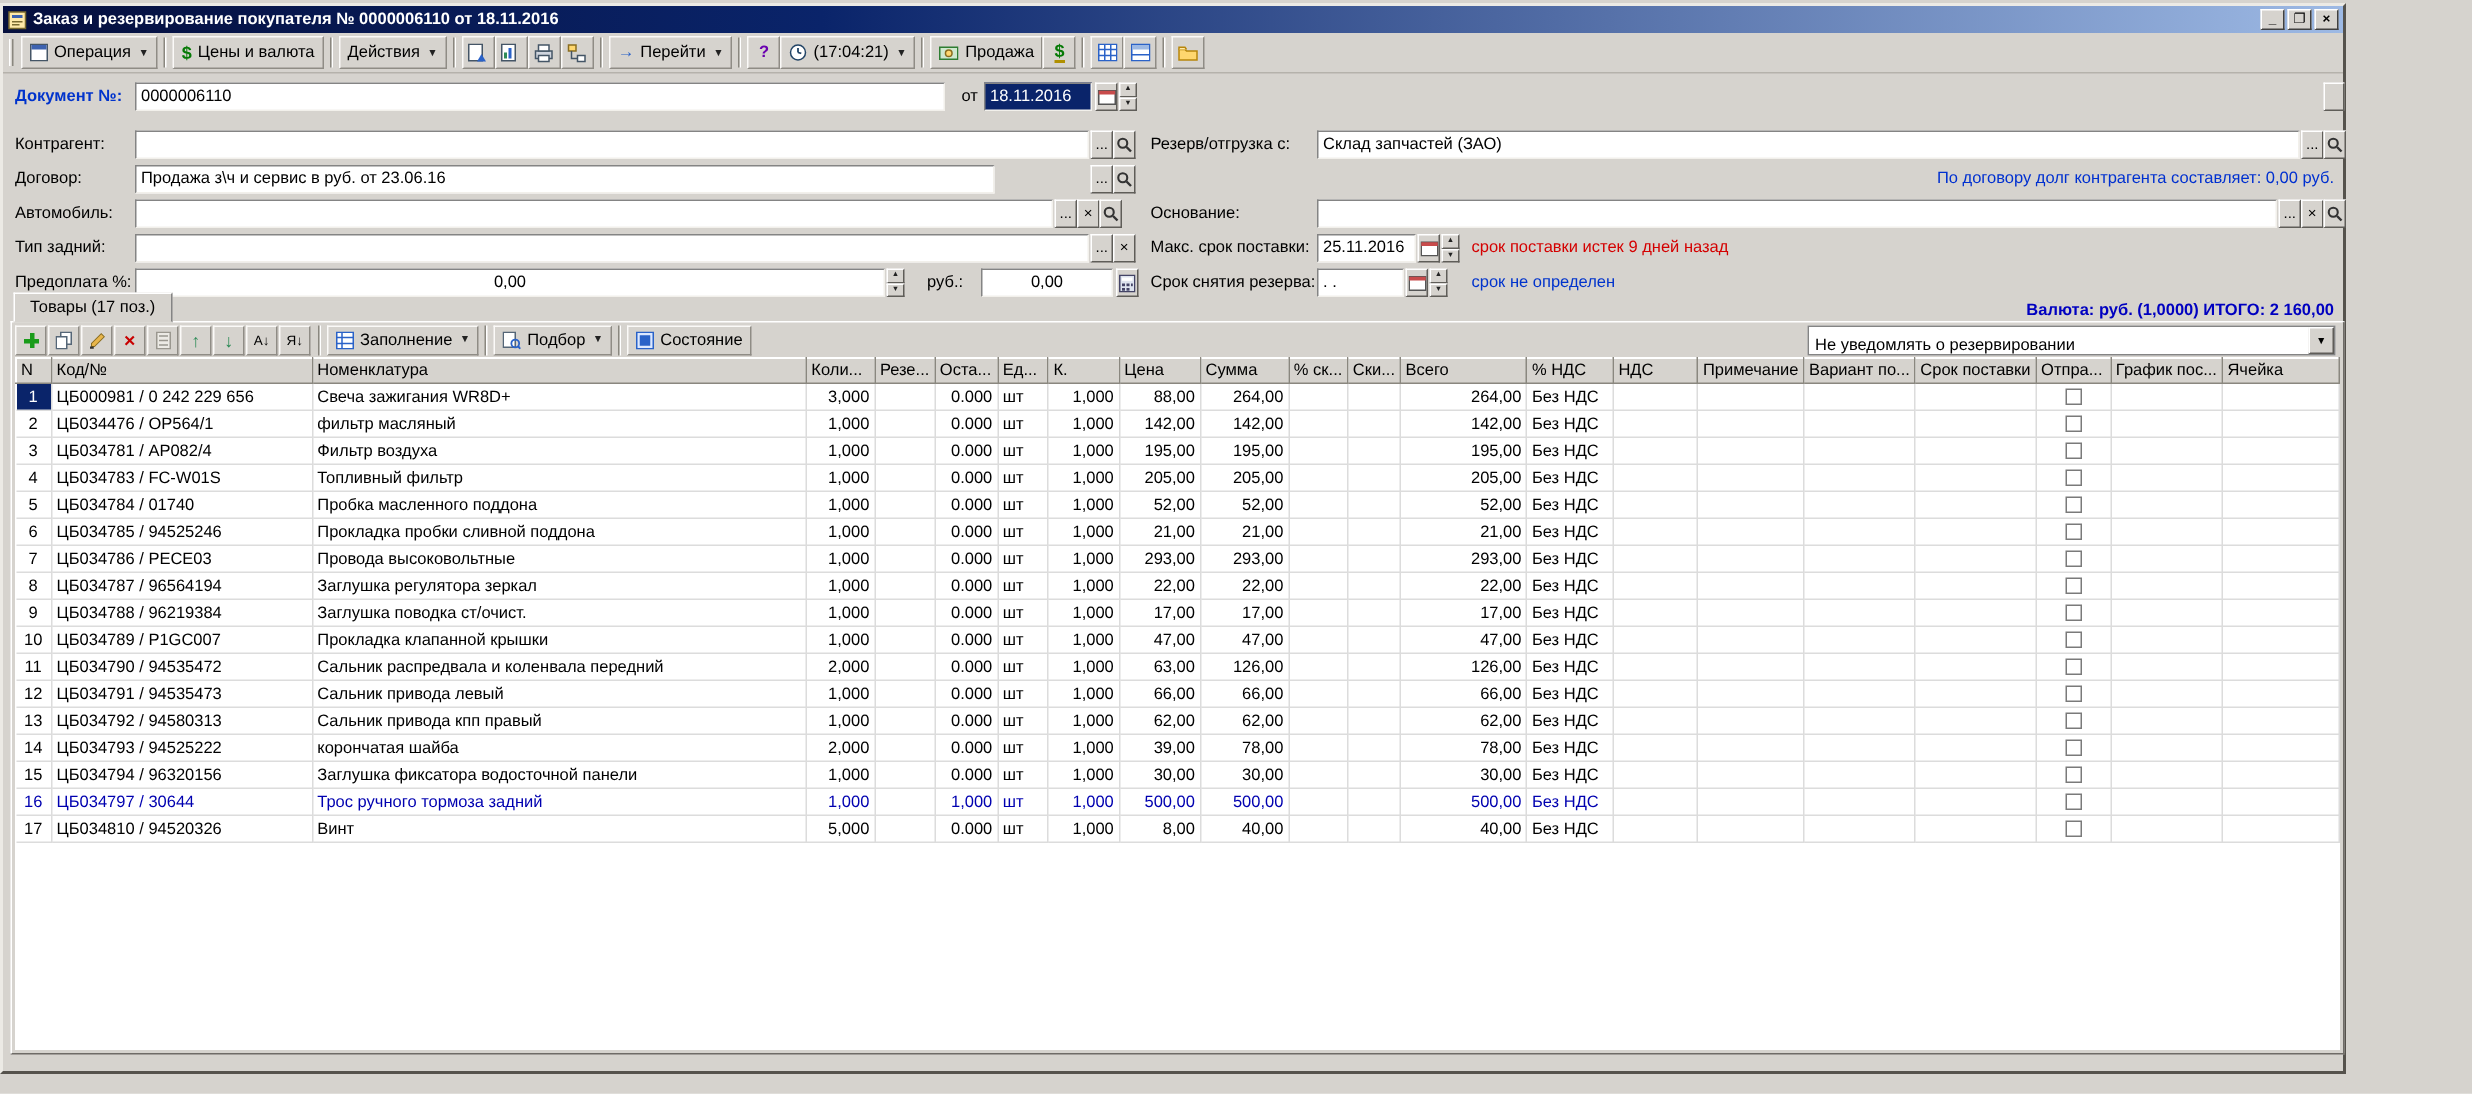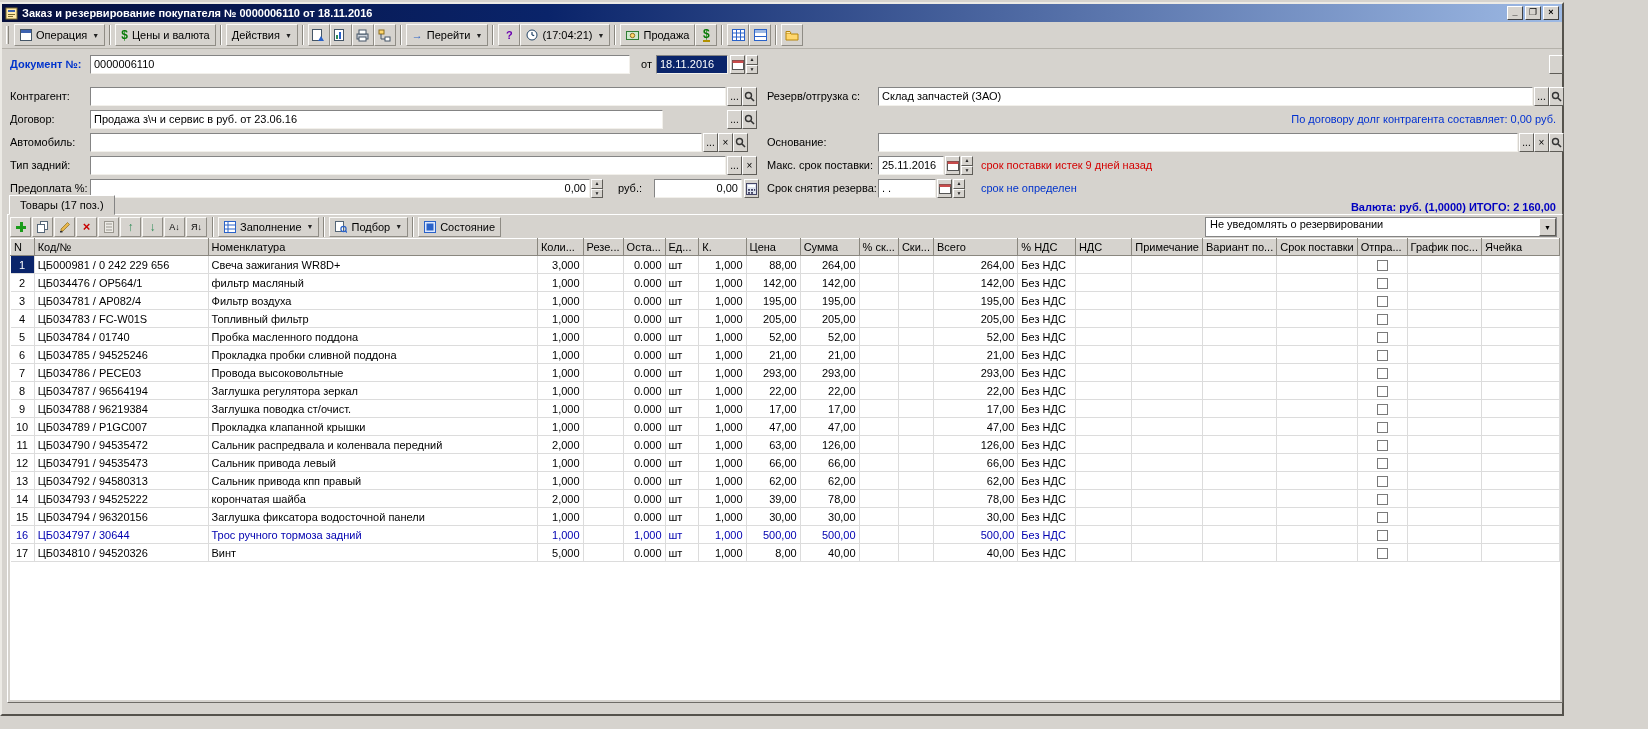--- a/index.html
+++ b/index.html
@@ -26,21 +26,21 @@
   .dollar{color:#067a06;font-weight:bold;font-size:12px}
   .redx{color:#c80000;font-weight:bold;font-size:13px;line-height:12px}
   .garrow{color:#2e8b57;font-weight:bold;font-size:12px;line-height:12px}
   .sorttxt{font-size:9px;line-height:10px}
   
   .formbody{position:absolute;left:2px;top:47px;right:2px;bottom:2px}
   .lbl{position:absolute;height:19px;line-height:19px;white-space:nowrap}
   .blue-lbl{color:#0033cc;font-weight:bold}
   .inp{position:absolute;height:19px;line-height:17px;background:#fff;border:1px solid;
     border-color:#848484 #f2f0eb #f2f0eb #848484;padding:0 3px;overflow:hidden;white-space:nowrap}
-  .num{text-align:right}
+  .num{text-align:center}
   .sel-date{background:#0a246a;color:#fff}
   .fbtn{position:absolute;width:15px;height:19px;background:#d6d3ce;border:1px solid;
     border-color:#fff #5f5d58 #5f5d58 #fff;font-size:10px;line-height:15px;text-align:center;padding:0;
     display:flex;align-items:center;justify-content:center}
   .spin{position:absolute;width:12px;height:19px;display:flex;flex-direction:column}
   .spin span{flex:1;background:#d6d3ce;border:1px solid;border-color:#fff #5f5d58 #5f5d58 #fff;
     font-size:5px;line-height:7px;text-align:center;color:#222;display:flex;align-items:center;justify-content:center}
   .warn{position:absolute;height:19px;line-height:19px;color:#d40000;white-space:nowrap}
   .bluenote{position:absolute;height:19px;line-height:19px;color:#0033cc;white-space:nowrap}
   .link{position:absolute;color:#0030d0;height:19px;line-height:19px;white-space:nowrap}
@@ -50,21 +50,21 @@
     border:1px solid;border-color:#fff #848484 #d6d3ce #fff;z-index:3}
   .panel{position:absolute;left:3px;top:163px;width:1556px;height:489px;background:#d6d3ce;
     border:1px solid;border-color:#fff #6e6b66 #6e6b66 #fff}
   .ptoolbar{position:absolute;left:2px;top:1px;right:2px;height:21px;display:flex;align-items:center}
   .pibtn{width:21px;height:20px;display:flex;align-items:center;justify-content:center;background:#d6d3ce;
     border:1px solid;border-color:#fbfaf8 #8f8c85 #8f8c85 #fbfaf8;margin-right:1px}
   .ptbtn{display:flex;align-items:center;gap:4px;height:20px;padding:0 5px;background:#d6d3ce;
     border:1px solid;border-color:#fbfaf8 #8f8c85 #8f8c85 #fbfaf8;white-space:nowrap}
   .panel-white{position:absolute;left:2px;top:23px;right:2px;bottom:2px;background:#fff;overflow:hidden}
   .combo{position:absolute;top:1px;right:3px;width:352px;height:20px;background:#fff;
-    border:1px solid #848484;display:flex;align-items:flex-start}
+    border:1px solid #848484;display:flex;align-items:flex-end}
   .combo .txt{flex:1;padding:0 4px;overflow:hidden;white-space:nowrap}
   .combo .cbtn{width:17px;height:18px;background:#d6d3ce;border:1px solid;border-color:#fff #5f5d58 #5f5d58 #fff;
     font-size:7px;display:flex;align-items:center;justify-content:center}
   
   table{border-collapse:collapse;table-layout:fixed;font-size:11px;background:#fff}
   th{height:17px;background:#d6d3ce;border:1px solid;border-color:#fff #8a877f #8a877f #fff;
     font-weight:normal;text-align:left;padding:0 3px;overflow:hidden;white-space:nowrap}
   td{height:18px;border-right:1px solid #dcdcdc;border-bottom:1px solid #dcdcdc;padding:0 3px;
     overflow:hidden;white-space:nowrap}
   td.r{text-align:right}

